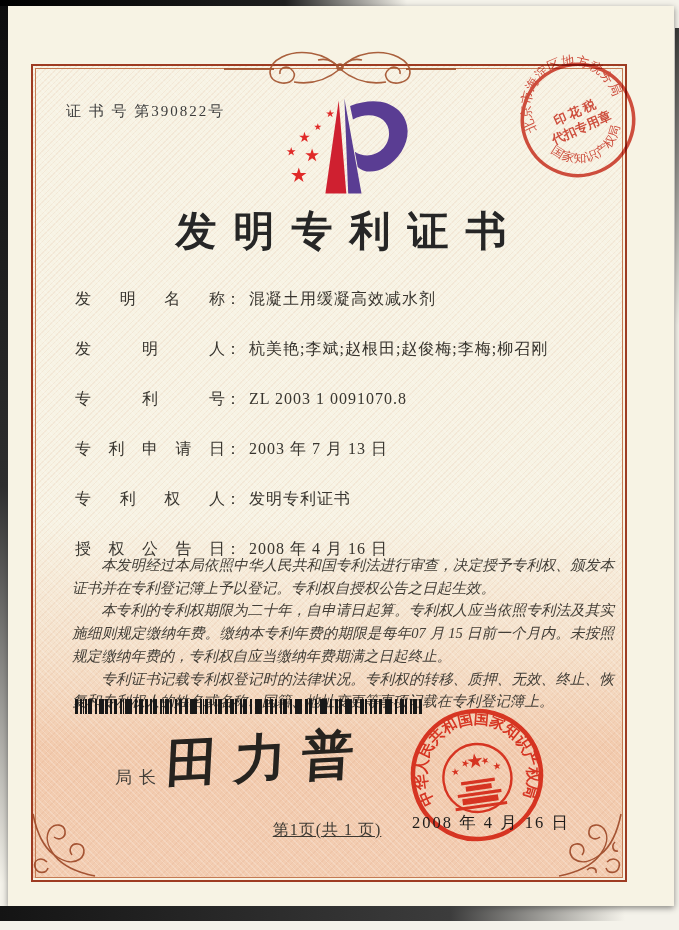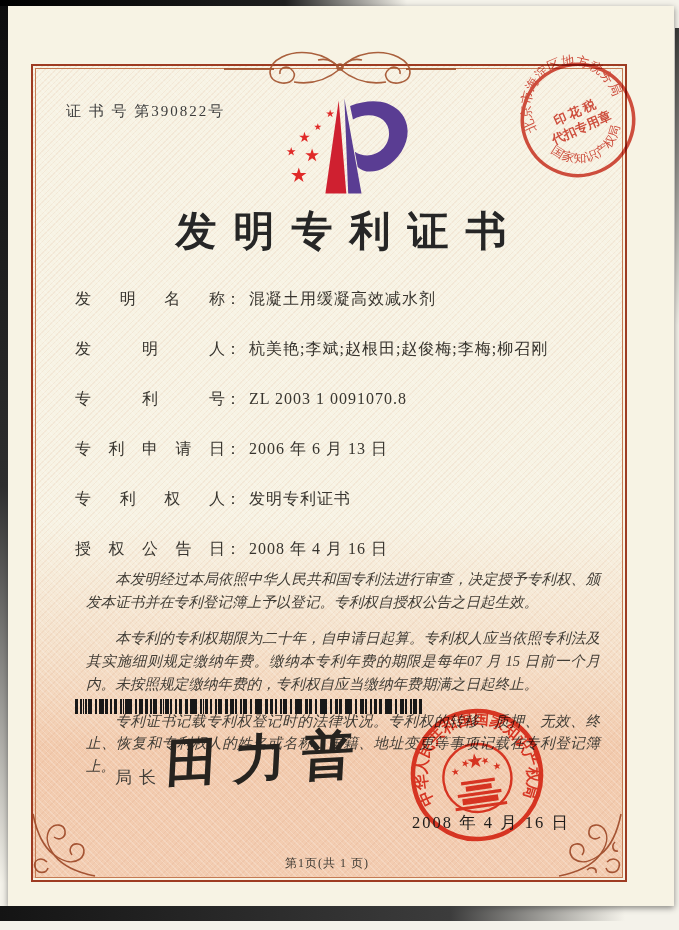--- a/index.html
+++ b/index.html
@@ -33,34 +33,34 @@
 
   .title{position:absolute;left:0;width:100%;top:198px;text-align:center;font-size:41px;font-weight:bold;color:#262626;letter-spacing:17px;padding-left:17px;box-sizing:border-box;z-index:3;}
 
   .fields{position:absolute;left:67px;top:283px;width:540px;display:flex;flex-direction:column;gap:29px;z-index:3;}
   .frow{font-size:16px;color:#38352f;white-space:nowrap;}
   .flabel{display:inline-flex;justify-content:space-between;width:150px;vertical-align:bottom;}
   .fsep{margin-right:8px;}
   .fvalue{letter-spacing:1px;margin-top:40px;}
 
   .bodytext{position:absolute;left:64px;top:548px;width:542px;z-index:3;font-size:14.6px;line-height:22.7px;color:#413d36;font-style:italic;}
-  .bodytext p{margin:14px;text-indent:2em;text-align:justify;}
+  .bodytext p{margin:0;text-indent:2em;text-align:justify;}
 
   .barcode{position:absolute;left:67px;top:693px;width:347px;height:15px;z-index:3;background:
     repeating-linear-gradient(90deg,#181818 0 2px,rgba(0,0,0,0) 2px 5px),
     repeating-linear-gradient(90deg,#181818 0 1px,rgba(0,0,0,0) 1px 8px),
     repeating-linear-gradient(90deg,#181818 0 3px,rgba(0,0,0,0) 3px 13px);}
 
   .director{position:absolute;left:107px;top:760px;font-size:17px;color:#44403a;letter-spacing:7px;z-index:3;font-family:Liberation Serif, serif;}
   .signature{position:absolute;left:158px;top:718px;font-size:52px;color:#26231f;letter-spacing:16px;transform:rotate(-3deg) skewX(-6deg);z-index:3;font-weight:bold;}
 
   .seal{position:absolute;left:384px;top:684px;width:170px;height:170px;z-index:3;opacity:.92;mix-blend-mode:multiply;transform:rotate(-8deg);}
   .issue-date{position:absolute;left:404px;top:806px;font-size:16.5px;color:#1e1c1a;letter-spacing:2px;z-index:4;}
 
-  .footer{position:absolute;left:23px;width:592px;top:849px;text-align:center;font-size:12px;color:#3e3a33;z-index:3;letter-spacing:1px;}
+  .footer{position:absolute;left:23px;width:592px;top:814px;text-align:center;font-size:16px;color:#3e3a33;z-index:3;letter-spacing:1px;text-decoration:underline;}
 </style>
 </head>
 <body>
 
 <div class="scan">
   <div class="paper">
 
     <div class="tint"></div>
     <div class="frame">
       <div class="frame-inner"></div>
@@ -159,21 +159,21 @@
             <span>号</span>
           </span><span class="fsep">：</span><span class="fvalue">ZL 2003 1 0091070.8</span>
       </div>
       <div class="frow">
         <span class="flabel">
             <span>专</span>
             <span>利</span>
             <span>申</span>
             <span>请</span>
             <span>日</span>
-          </span><span class="fsep">：</span><span class="fvalue">2006 年 6 月 13 日</span>
+          </span><span class="fsep">：</span><span class="fvalue">2003 年 7 月 13 日</span>
       </div>
       <div class="frow">
         <span class="flabel">
             <span>专</span>
             <span>利</span>
             <span>权</span>
             <span>人</span>
           </span><span class="fsep">：</span><span class="fvalue">发明专利证书</span>
       </div>
       <div class="frow">

